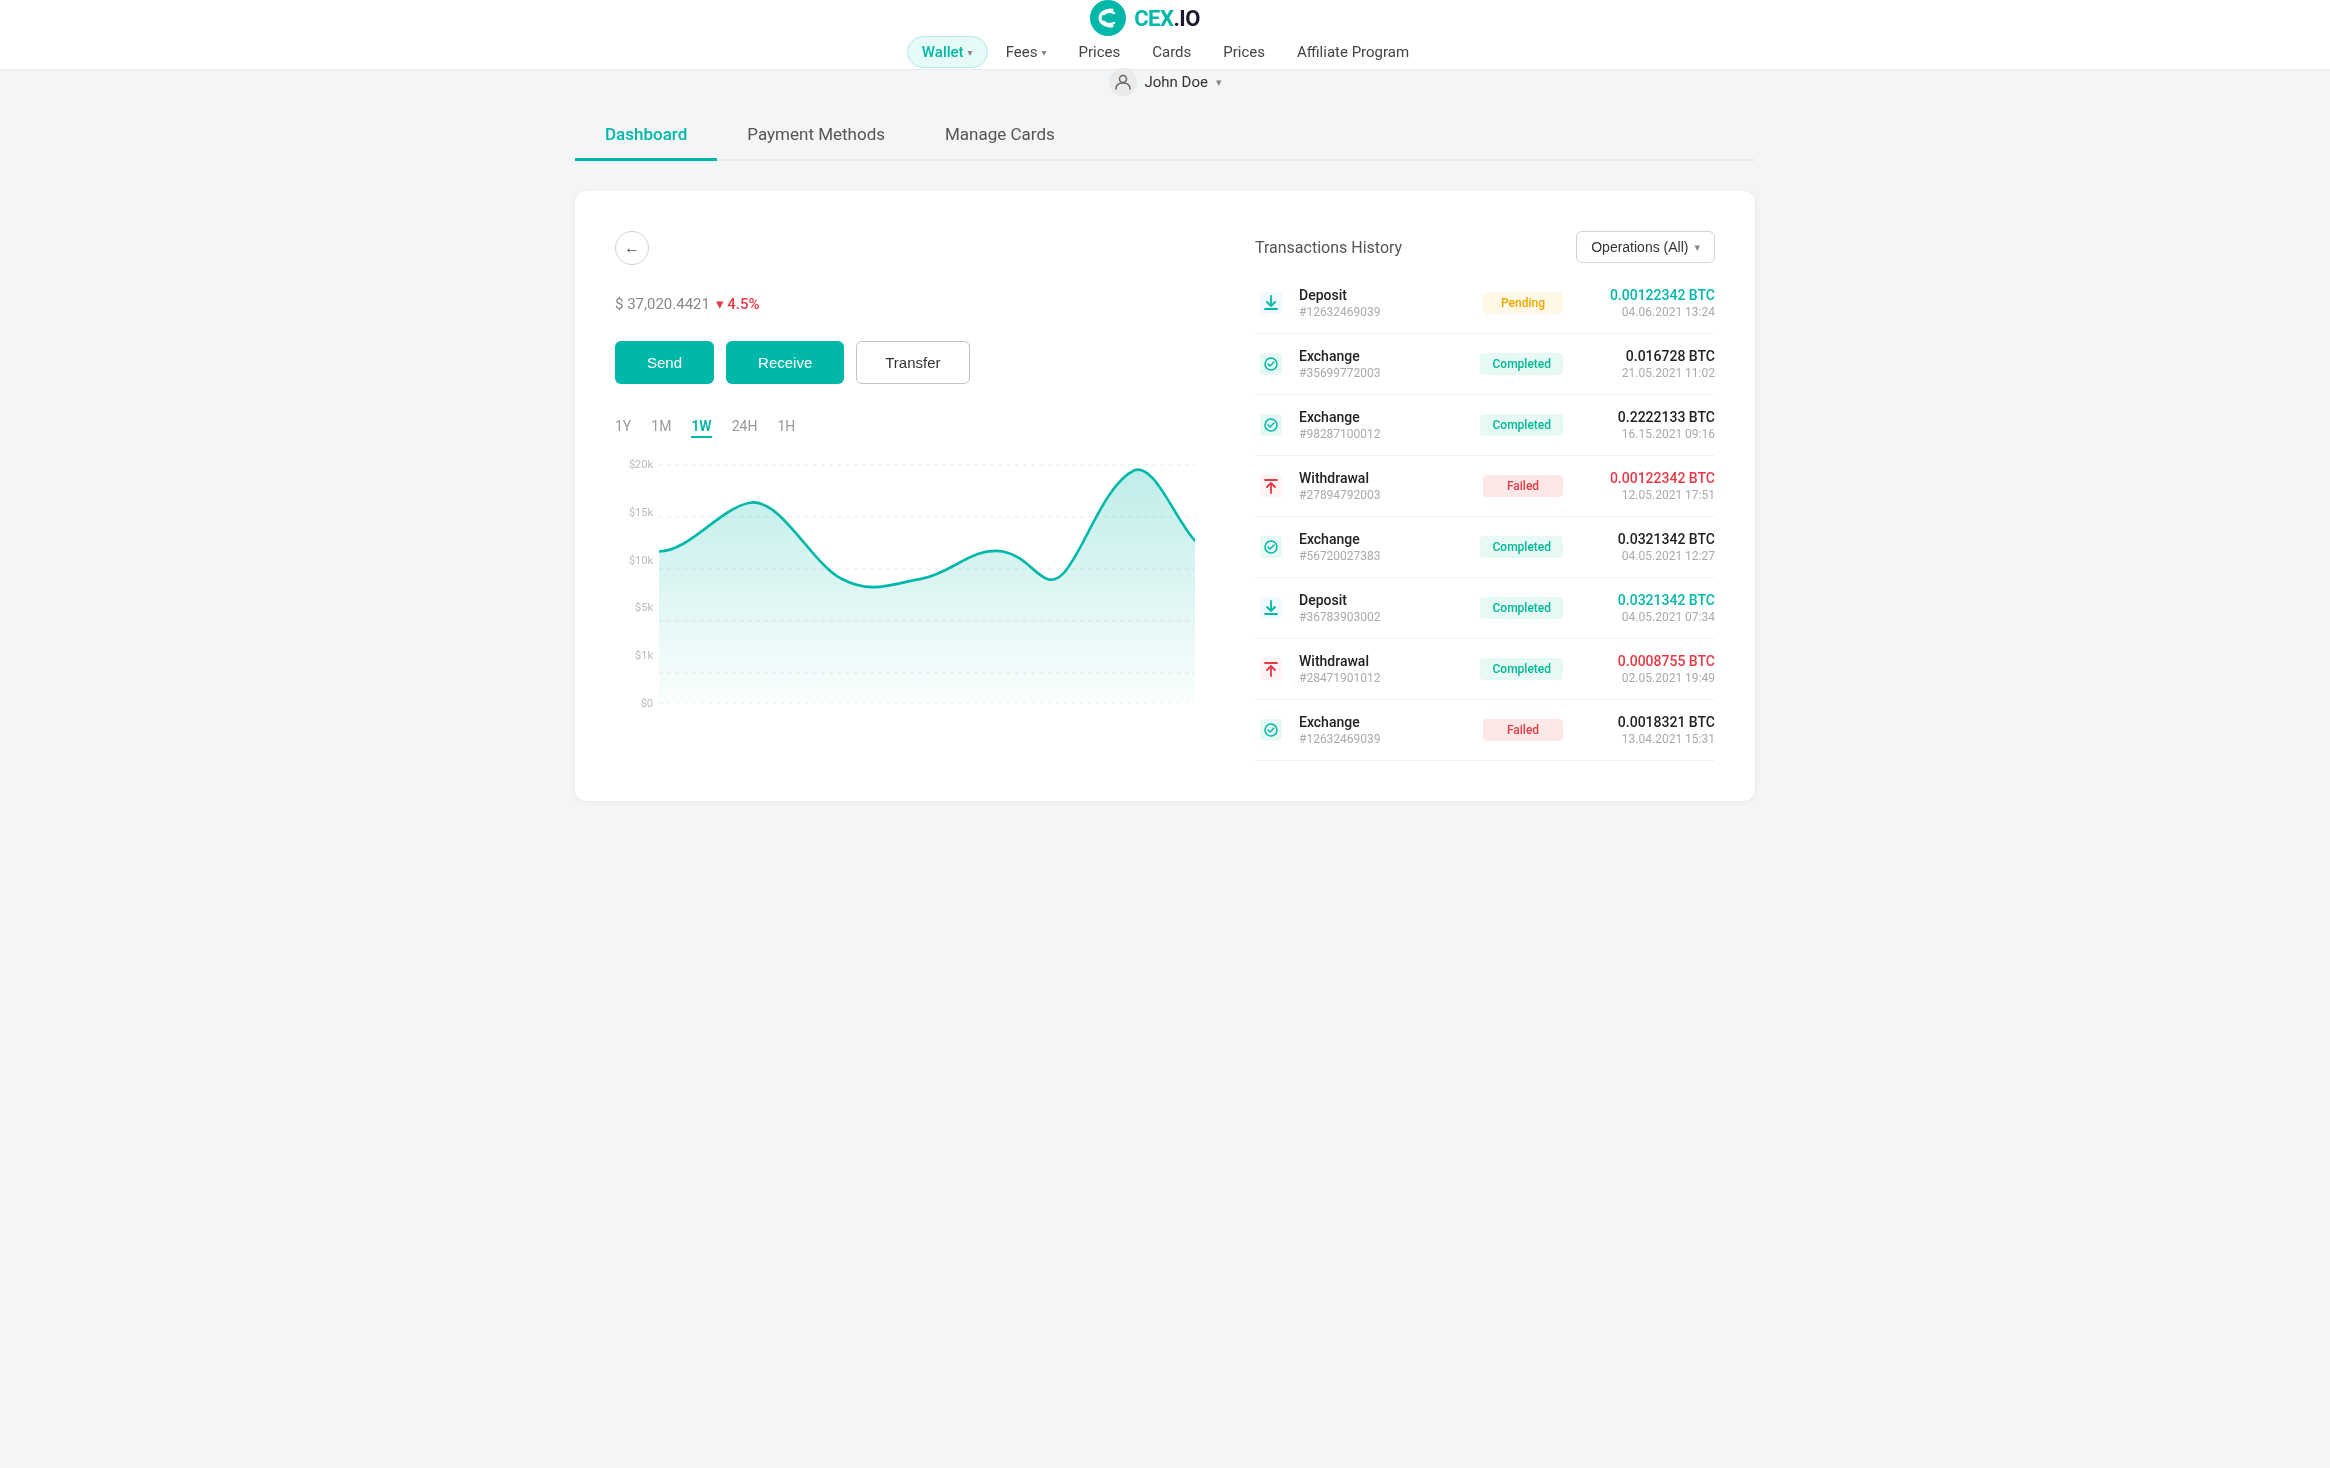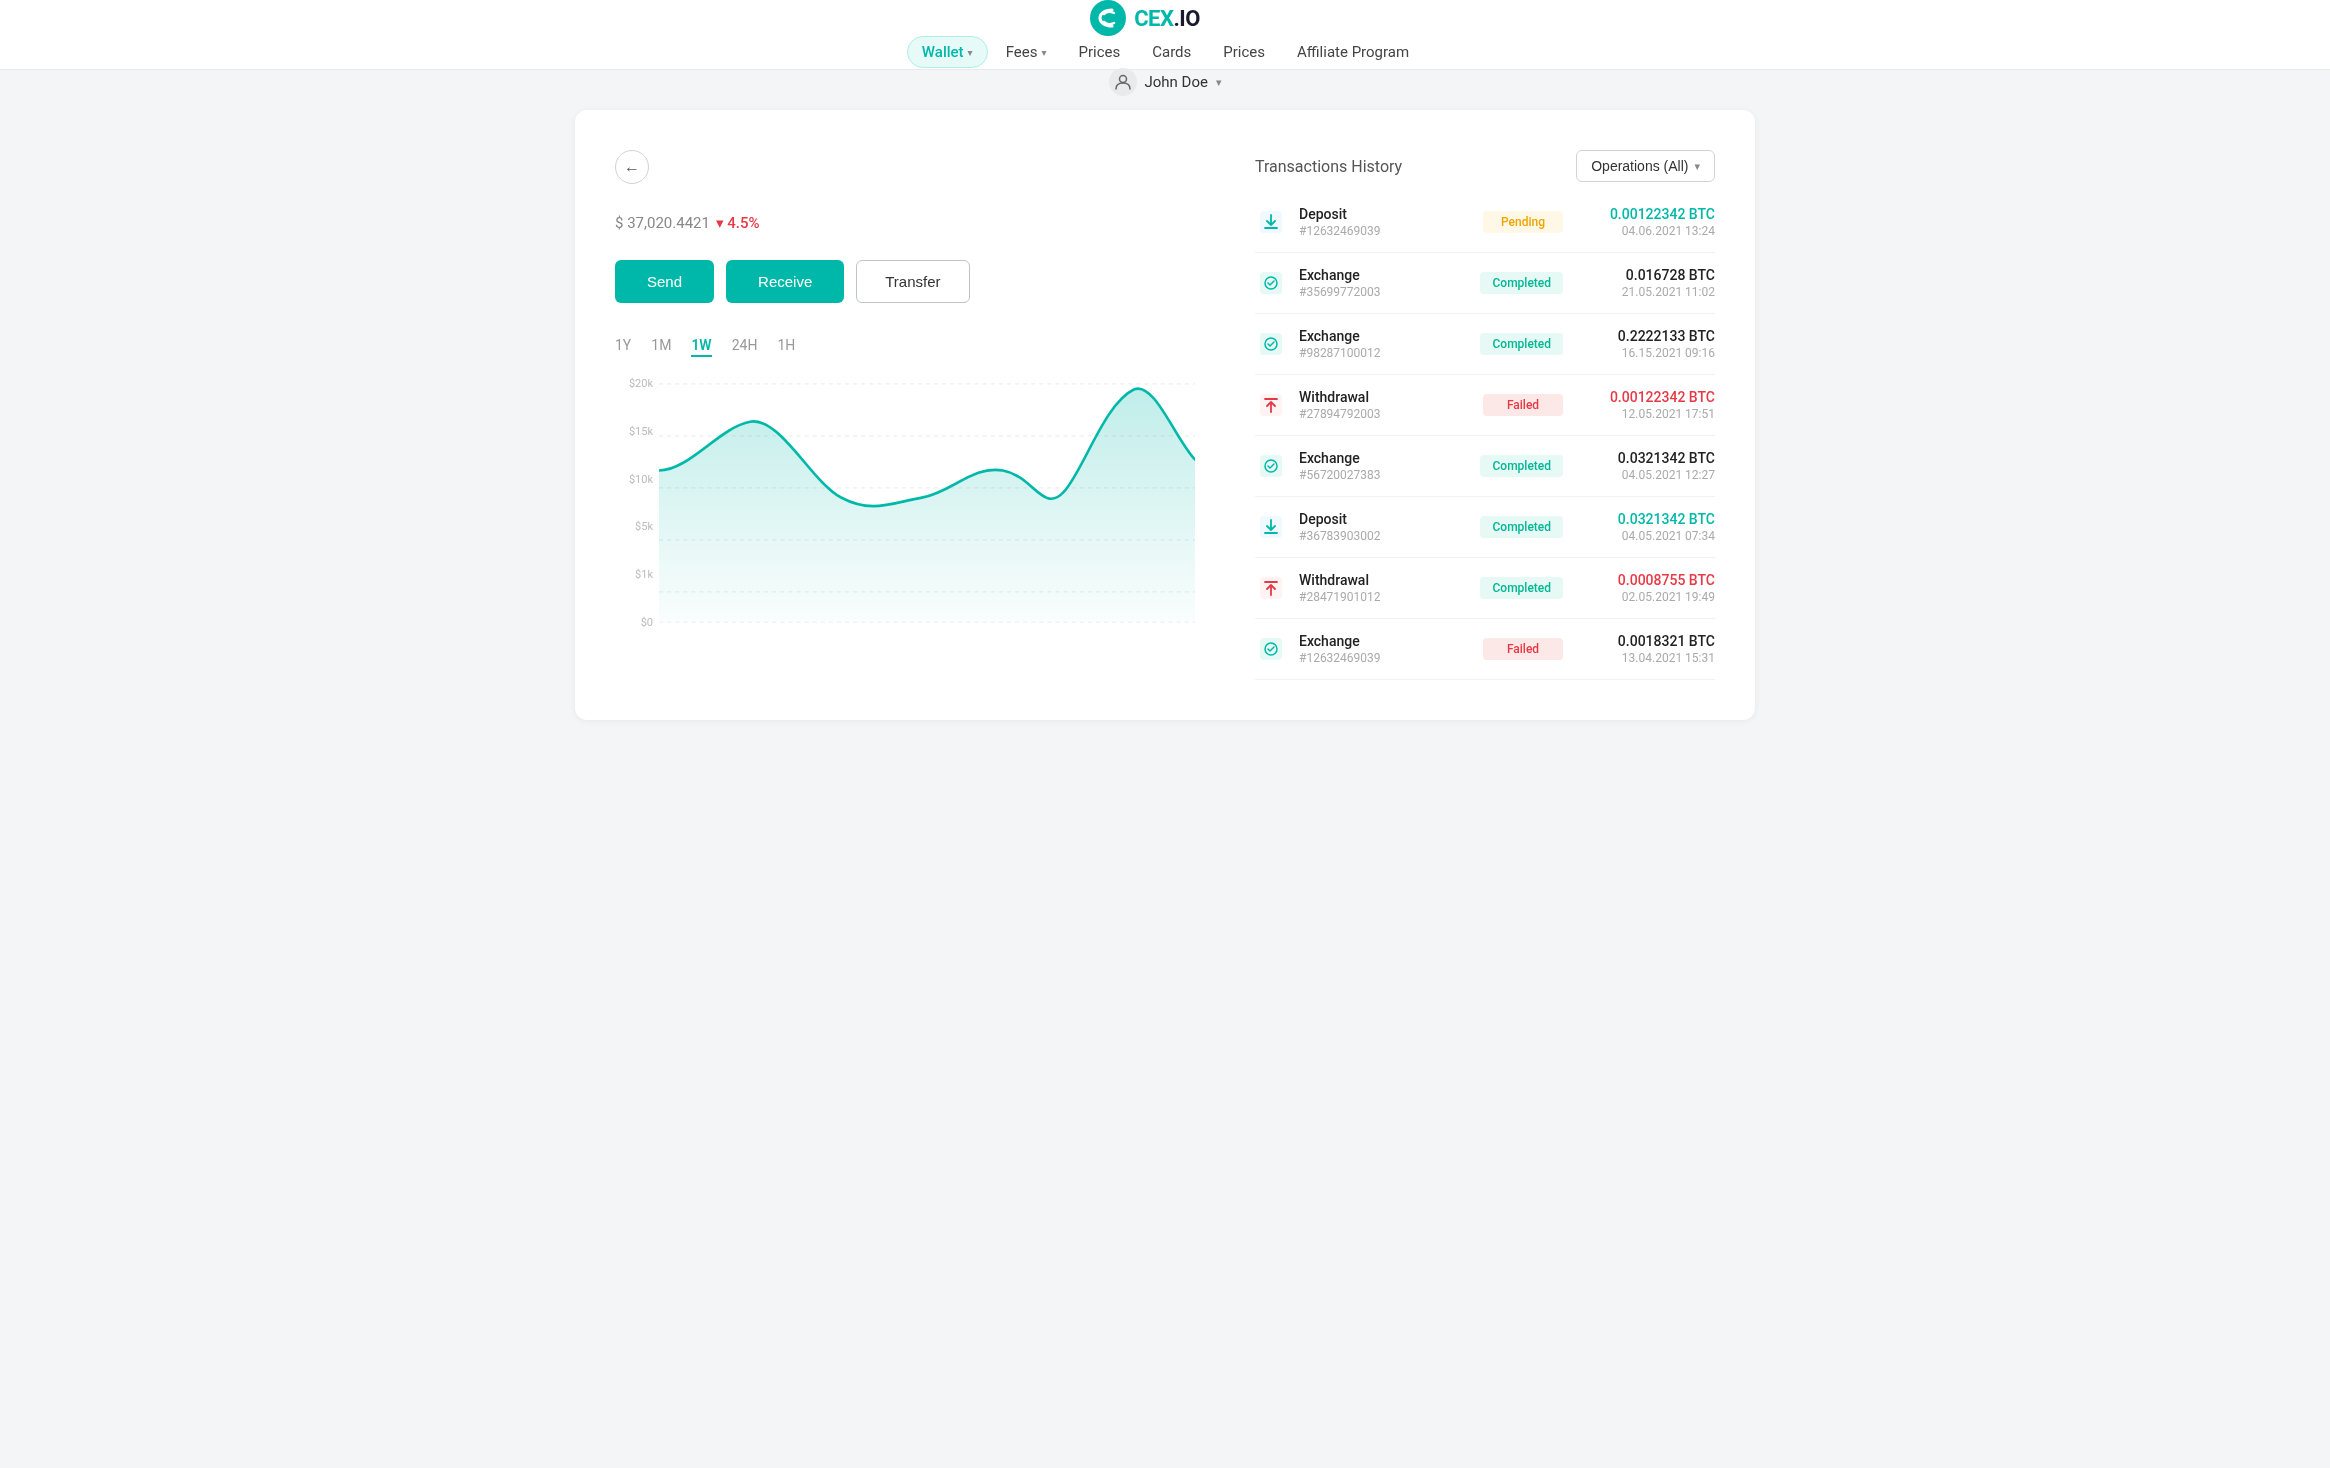--- a/index.html
+++ b/index.html
@@ -359,20 +359,31 @@
         <path d="M1 15 C1 11, 3.5 9, 8 9 C12.5 9, 15 11, 15 15" stroke="#666" stroke-width="1.5" fill="none" stroke-linecap="round"></path>
       </svg>
     </div>
     <span>John Doe</span>
     <span style="font-size:11px;color:#888;">▾</span>
   </div>
 </nav>
 
 <div class="page">
 
+  <div class="tabs">
+    <div class="tab active">
+      <span>Dashboard</span>
+    </div>
+    <div class="tab">
+      <span>Payment Methods</span>
+    </div>
+    <div class="tab">
+      <span>Manage Cards</span>
+    </div>
+  </div>
 
   <div class="main-card">
 
     <div class="left-panel">
       <button class="back-btn">
         <span>←</span>
       </button>
 
       <div class="balance-usd">
         <span>$ 37,020.4421</span>

